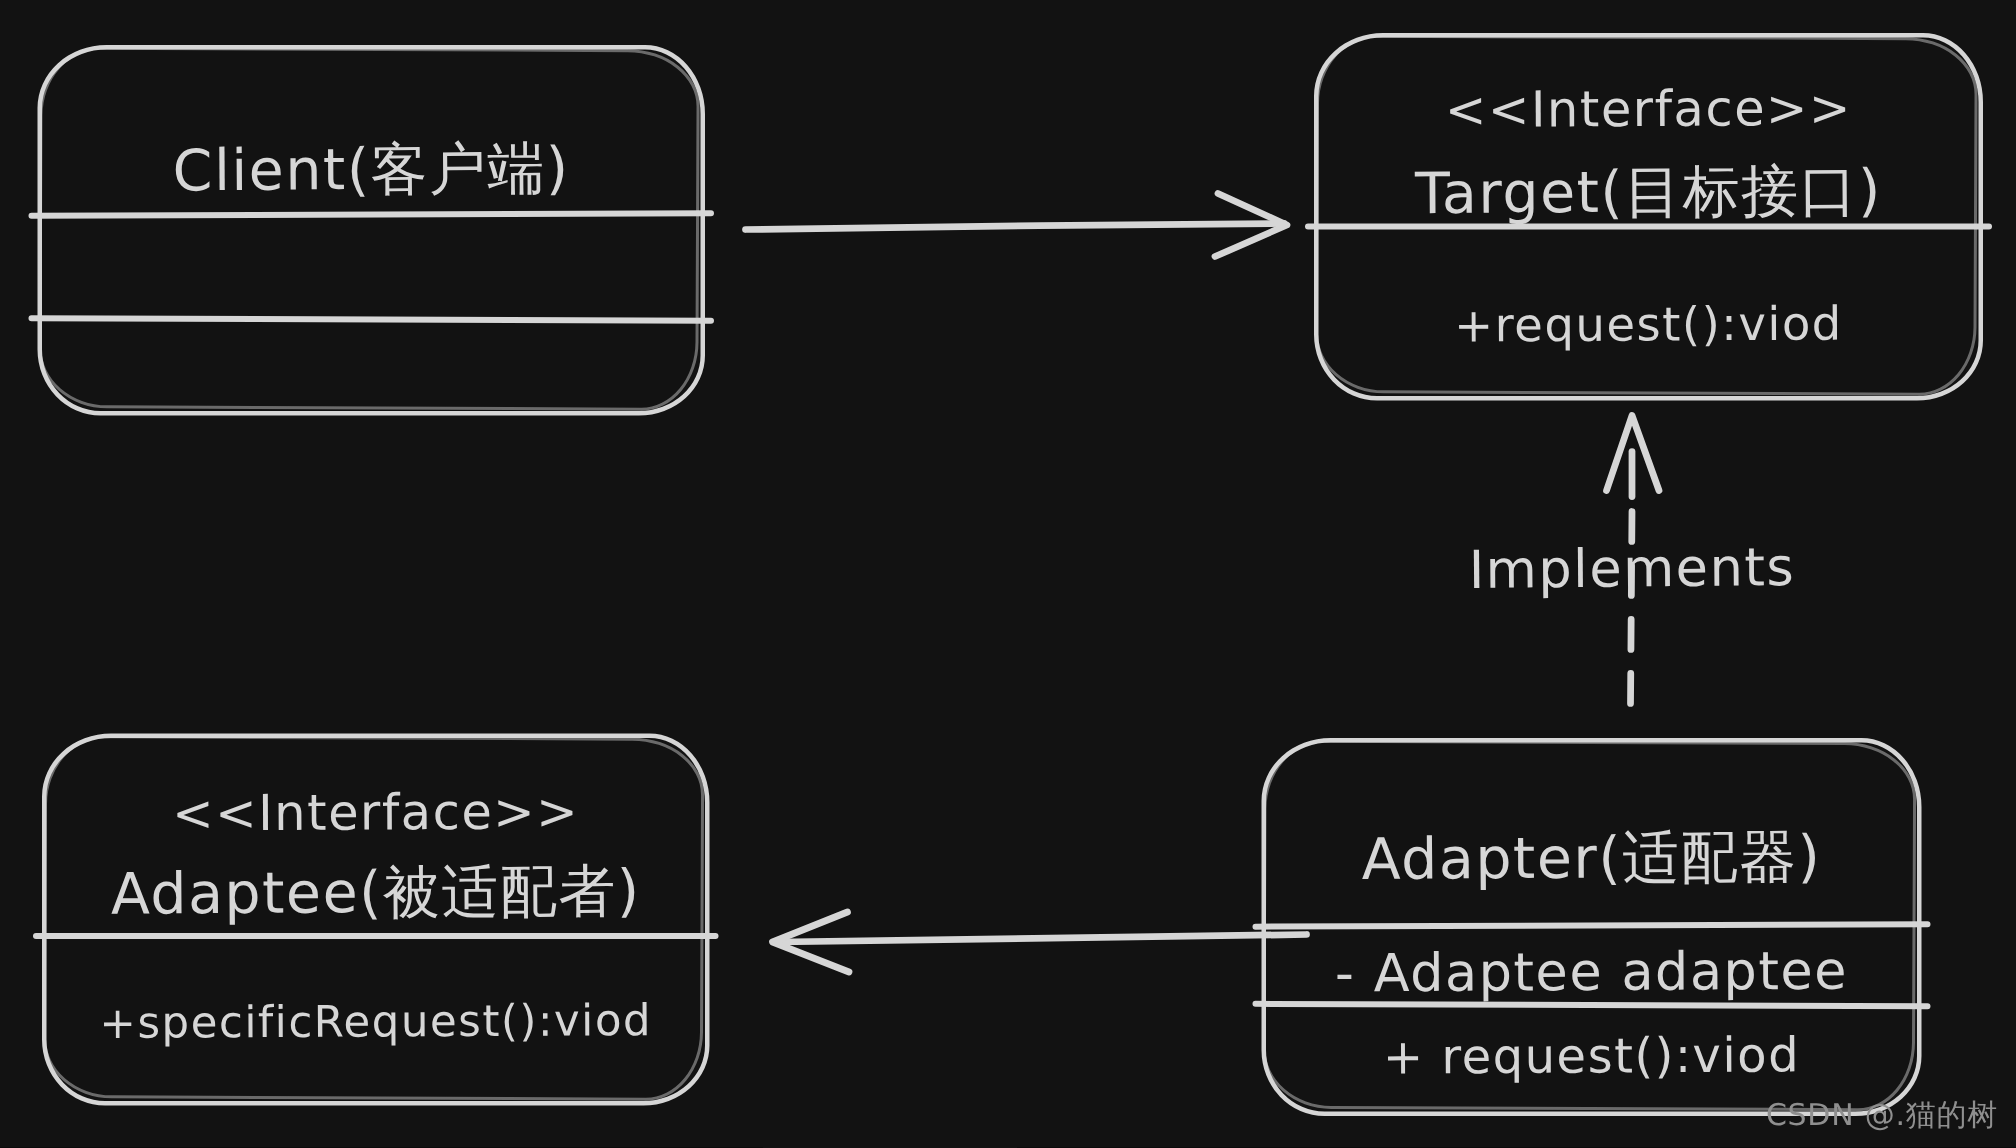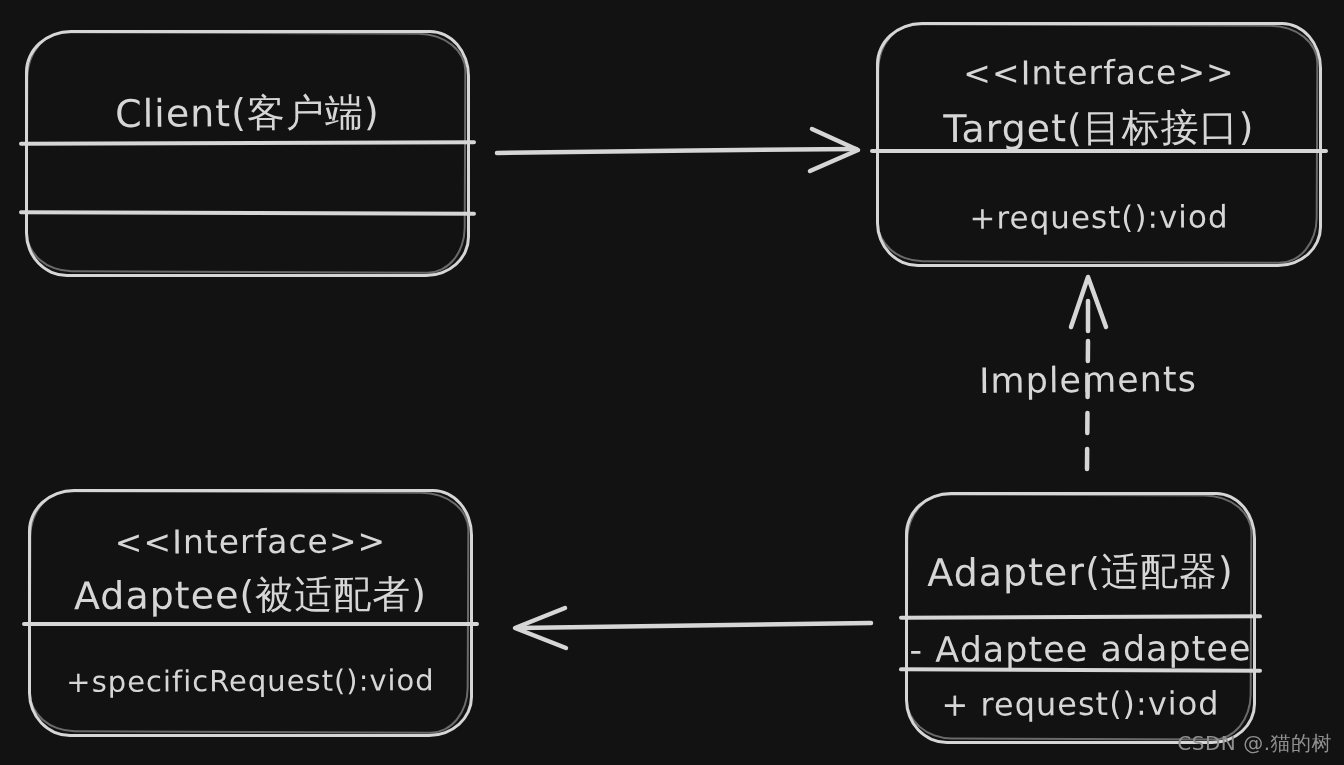--- a/index.html
+++ b/index.html
@@ -60,21 +60,21 @@
   .box-target .box-title{top:78px;}
   .box-target .div1{top:124px;}
   .box-target .member{top:174px;font-size:31px;}
   
   .box-adaptee{left:28px;top:489px;width:445px;height:248px;}
   .box-adaptee .stereotype{top:30px;}
   .box-adaptee .box-title{top:78px;}
   .box-adaptee .div1{top:130px;}
   .box-adaptee .member{top:172px;font-size:29px;}
   
-  .box-adapter{left:905px;top:492px;width:351px;height:252px;}
+  .box-adapter{left:841px;top:492px;width:440px;height:252px;}
   .box-adapter .box-title{top:52px;}
   .box-adapter .div1{top:120px;transform:rotate(-.2deg);}
   .box-adapter .field{top:134px;font-size:35px;}
   .box-adapter .div2{top:173px;transform:rotate(.2deg);}
   .box-adapter .method{top:190px;font-size:32px;}
   
   .arrow-layer{position:absolute;left:0;top:0;width:1344px;height:765px;}
   .arrow-layer path{fill:none;stroke:var(--stroke);stroke-width:4.5;
     stroke-linecap:round;stroke-linejoin:round;}
   .arrow-layer path.dashed{stroke-dasharray:20 16;}

